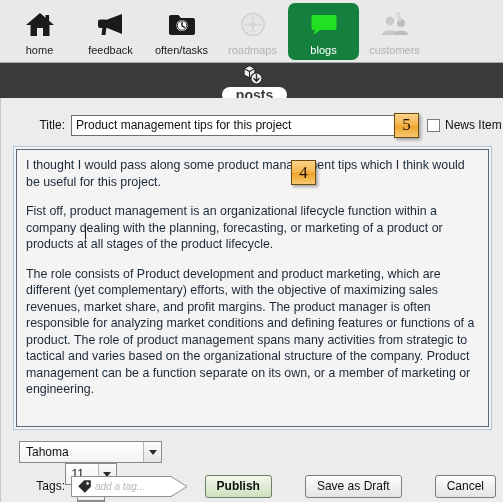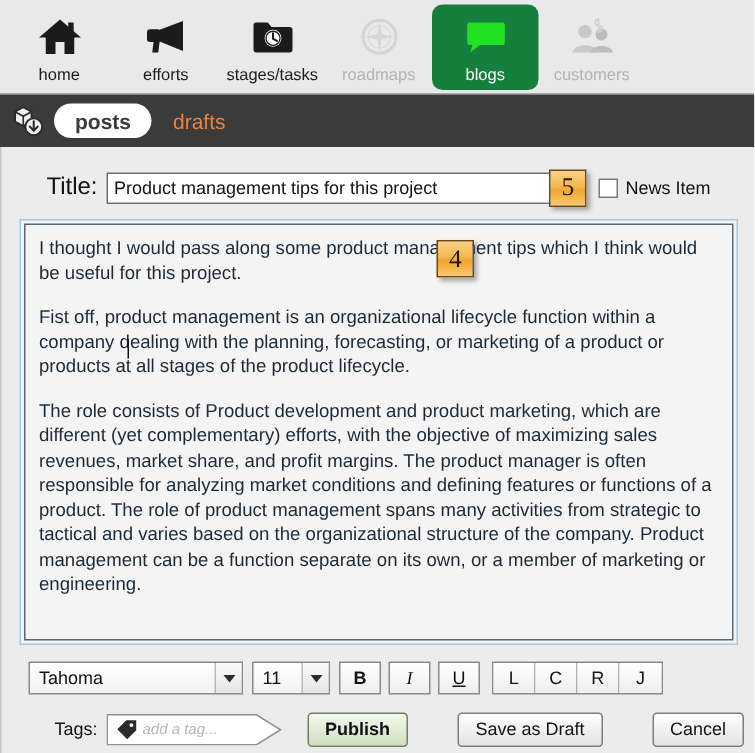--- a/index.html
+++ b/index.html
@@ -73,20 +73,21 @@
   .tabstrip {
     position: absolute;
     left: 0; top: 63px;
     width: 503px;
     height: 35px;
     background: #3b3b3b;
     box-sizing: border-box;
     display: flex;
     align-items: center;
     padding-left: 6px;
+    flex-direction: column;
   }
   .tabicon {
     width: 26px; height: 26px;
     display: flex; align-items: center; justify-content: center;
     margin-right: 4px;
   }
   .tab {
     height: 23px;
     padding: 0 14px;
     display: flex;
@@ -119,27 +120,27 @@
     left: 0; top: 15px;
     width: 503px;
     height: 24px;
     display: flex;
     align-items: center;
   }
   .titlelabel {
     width: 70px;
     text-align: right;
     padding-right: 6px;
-    font-size: 16px;
+    font-size: 12px;
     color: #111;
     box-sizing: border-box;
   }
   .titlebox {
     position: relative;
-    width: 318px;
+    width: 346px;
     height: 21px;
   }
   .titleinput {
     width: 100%;
     height: 21px;
     box-sizing: border-box;
     border: 1px solid #6e6e6e;
     background: #ffffff;
     font-family: "Liberation Sans", sans-serif;
     font-size: 12px;
@@ -221,20 +222,21 @@
     background: #111;
   }
 
   
   .fmtbar {
     position: absolute;
     left: 18px; top: 343px;
     height: 22px;
     display: flex;
     align-items: center;
+    flex-direction: column;
   }
   .selwrap {
     position: relative;
     height: 22px;
     box-sizing: border-box;
     border: 1px solid #8a8a8a;
     background: linear-gradient(180deg,#ffffff 0%,#f2f2f2 100%);
     display: flex;
     align-items: center;
     margin-right: 6px;
@@ -392,33 +394,33 @@
 
 
     <div class="navitem">
       <span class="navicon">
         <svg width="32" height="27" viewBox="0 0 32 27">
           <path d="M27 3 L27 23 L11 16.5 L11 9 Z" fill="#1b1b1b"></path>
           <rect x="3" y="8.5" width="9" height="8.5" rx="2" fill="#1b1b1b"></rect>
           <path d="M7.5 16 L11.5 16 L10.5 24 L6.5 24 Z" fill="#1b1b1b"></path>
         </svg>
       </span>
-      <span class="navlabel">efforts</span>
+      <span class="navlabel">feedback</span>
     </div>
 
     <div class="navitem">
       <span class="navicon">
         <svg width="30" height="27" viewBox="0 0 30 27">
           <path d="M2 6 L2 22 A2 2 0 0 0 4 24 L26 24 A2 2 0 0 0 28 22 L28 9 A2 2 0 0 0 26 7 L14 7 L11.5 4 L4 4 A2 2 0 0 0 2 6 Z" fill="#1b1b1b"></path>
           <circle cx="15" cy="14.5" r="5.6" fill="#ffffff"></circle>
           <circle cx="15" cy="14.5" r="4.7" fill="none" stroke="#1b1b1b" stroke-width="0.9"></circle>
           <path d="M15 11.2 L15 14.8 L17.6 16.3" stroke="#1b1b1b" stroke-width="1.4" fill="none" stroke-linecap="round"></path>
         </svg>
       </span>
-      <span class="navlabel">stages/tasks</span>
+      <span class="navlabel">often/tasks</span>
     </div>
 
     <div class="navitem dim">
       <span class="navicon">
         <svg width="30" height="27" viewBox="0 0 30 27">
           <circle cx="15" cy="13.5" r="11" fill="none" stroke="#d4d4d4" stroke-width="2"></circle>
           <circle cx="15" cy="13.5" r="7.5" fill="none" stroke="#dedede" stroke-width="1"></circle>
           <path d="M15 3.5 L16.6 11.9 L25 13.5 L16.6 15.1 L15 23.5 L13.4 15.1 L5 13.5 L13.4 11.9 Z" fill="#d6d6d6"></path>
         </svg>
       </span>

